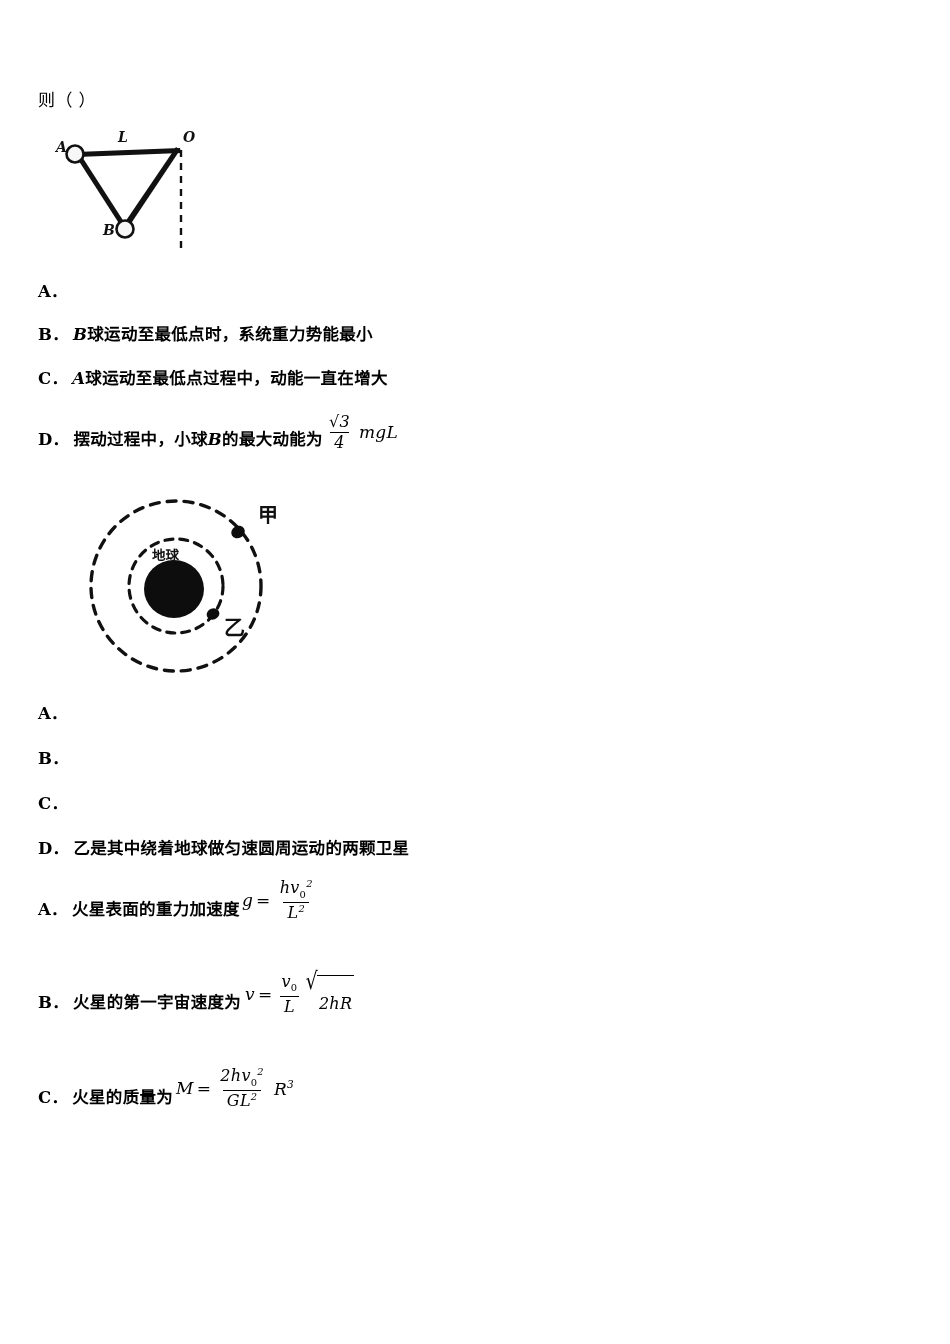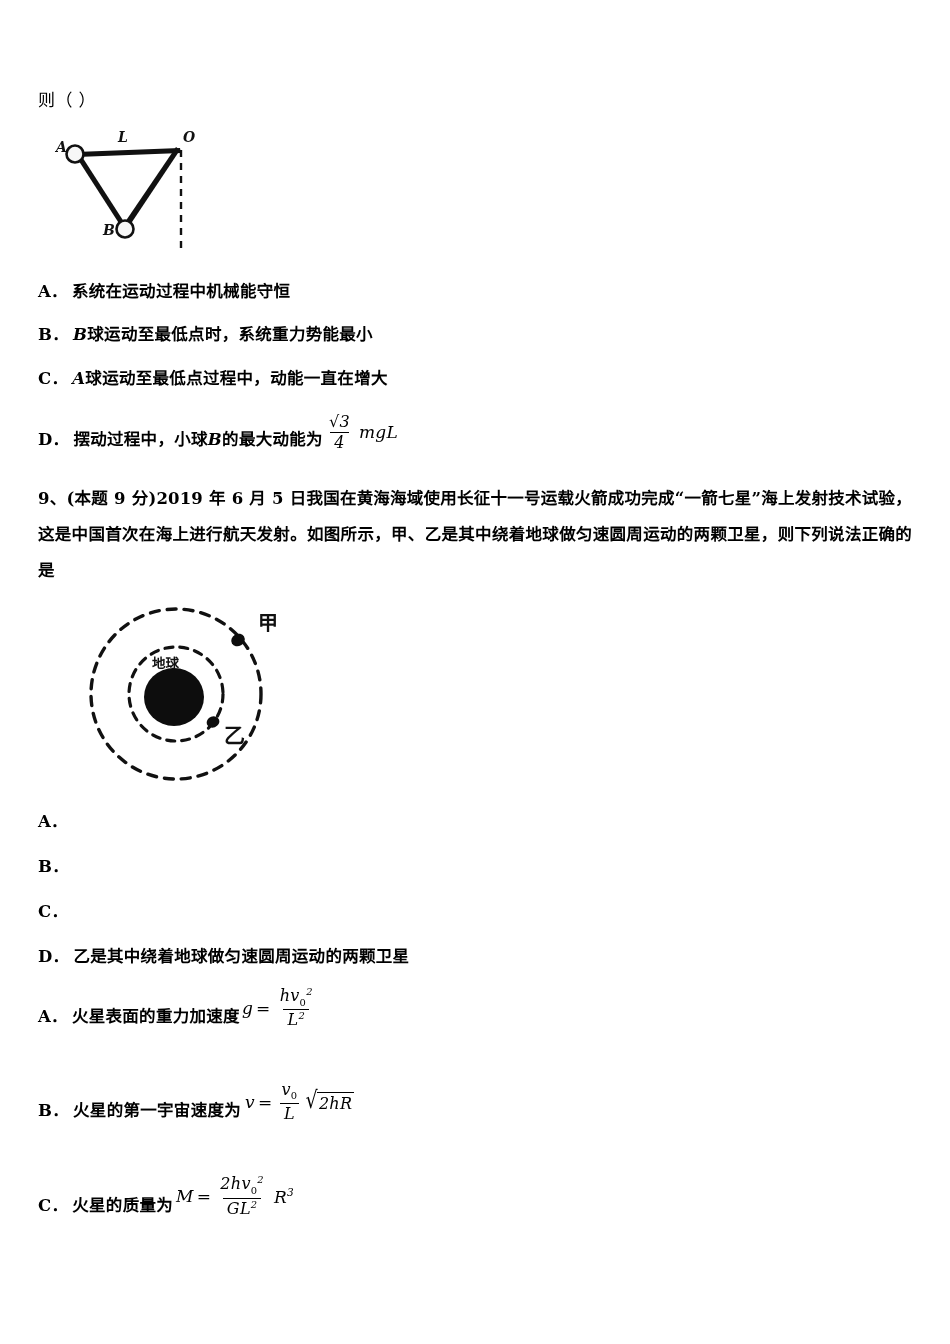--- a/index.html
+++ b/index.html
@@ -100,21 +100,21 @@
   }
   .radical .sign {
     font-size: 19px;
     line-height: 1;
     font-style: normal;
     transform: scaleY(1.25) translateY(-1px);
     margin-right: -1px;
   }
   .radical .body {
     border-top: 1.1px solid #000;
-    padding: 1px 2px 0 2px;
+    padding: 18px 2px 0 2px;
     font-size: 16px;
     line-height: 1.2;
   }
 
   
   .fig-pendulum {
     position: relative;
     width: 190px;
     height: 128px;
     margin: 14px 0 0 10px;
@@ -157,21 +157,20 @@
       <text x="70" y="14" font-family="DejaVu Serif, serif" font-size="14" font-style="italic" font-weight="bold" fill="#111">L</text>
     </svg>
   </div>
 
   <div class="spacer-a"></div>
 
   <div style="margin-top:6px">
 
     <p class="opt" style="margin-bottom:20px">
       <span class="tag">A．</span>
-      <span class="txt">系统在运动过程中机械能守恒</span>
     </p>
 
     <p class="opt" style="margin-bottom:20px">
       <span class="tag">B．</span>
       <span class="ital">B</span>
       <span class="txt"> 球运动至最低点时，系统重力势能最小</span>
     </p>
 
     <p class="opt" style="margin-bottom:22px">
       <span class="tag">C．</span>
@@ -189,23 +188,20 @@
           <span class="num">√3</span>
           <span class="den">4</span>
         </span>
         <span style="font-weight:normal;padding-left:3px">mgL</span>
       </span>
     </p>
   </div>
 
   <div style="height:30px"></div>
 
-  <p class="qstem">
-    <span>9、</span><span>(本题 9 分)</span><span>2019 年 6 月 5 日我国在黄海海域使用长征十一号运载火箭成功完成“一箭七星”海上发射技术试验，这是中国首次在海上进行航天发射。如图所示，甲、乙是其中绕着地球做匀速圆周运动的两颗卫星，则下列说法正确的是</span>
-  </p>
 
   <div class="fig-orbit">
     <svg width="250" height="195" viewBox="0 0 250 195">
 
       <circle cx="110" cy="97" r="85" fill="none" stroke="#111" stroke-width="3.4" stroke-dasharray="9,8" stroke-linecap="round"></circle>
 
       <circle cx="110" cy="97" r="47" fill="none" stroke="#111" stroke-width="3.2" stroke-dasharray="8,7" stroke-linecap="round"></circle>
 
       <ellipse cx="108" cy="100" rx="30" ry="29" fill="#0d0d0d"></ellipse>
 

